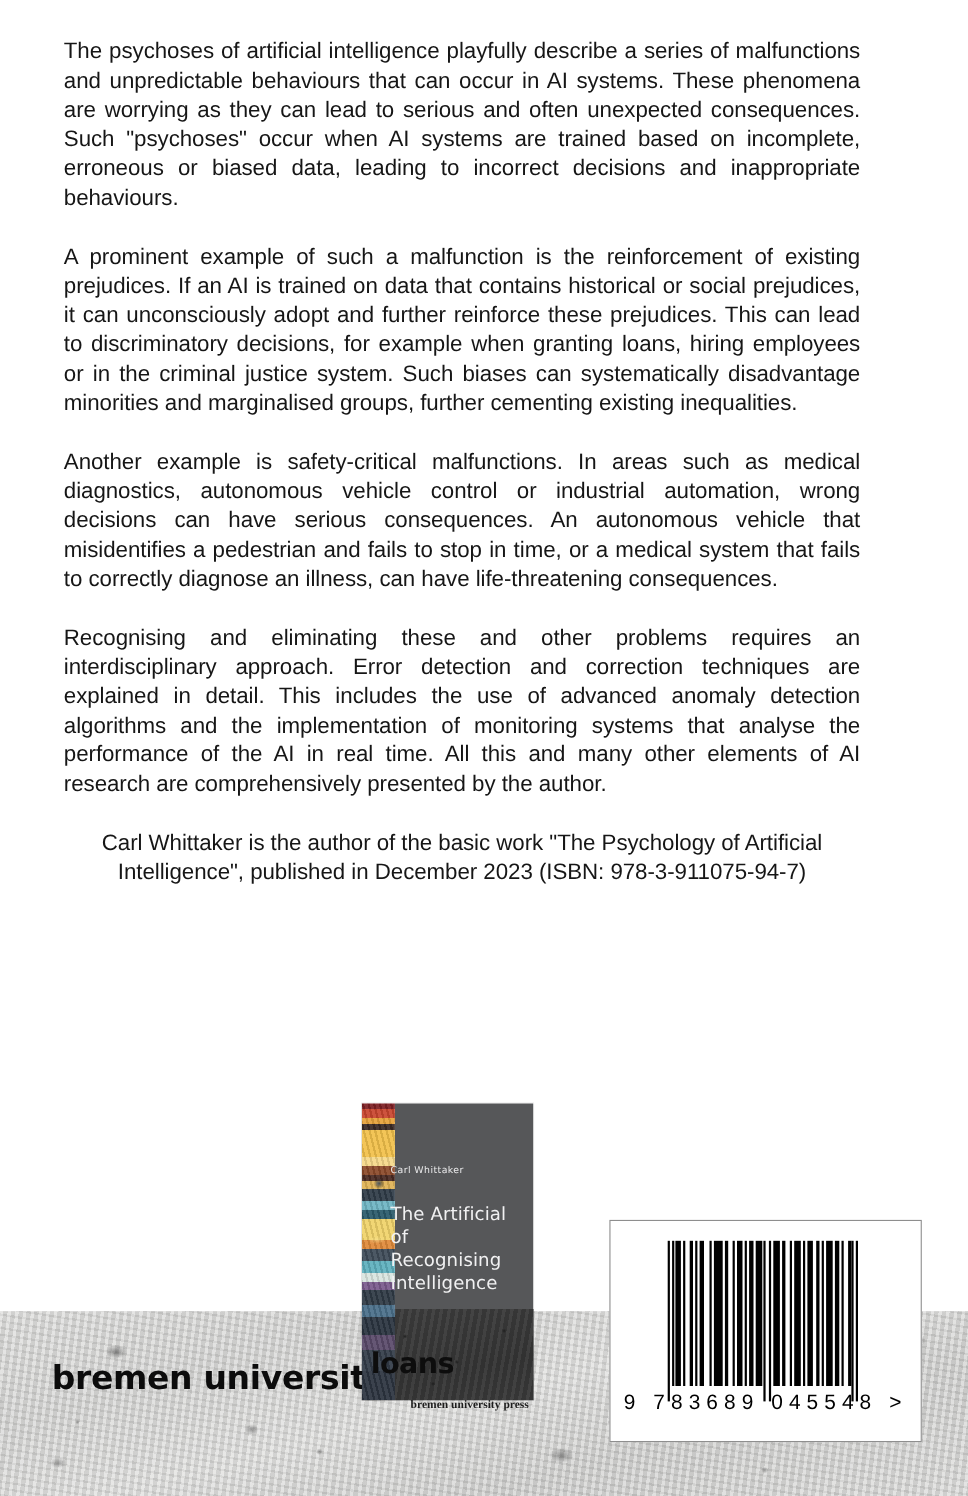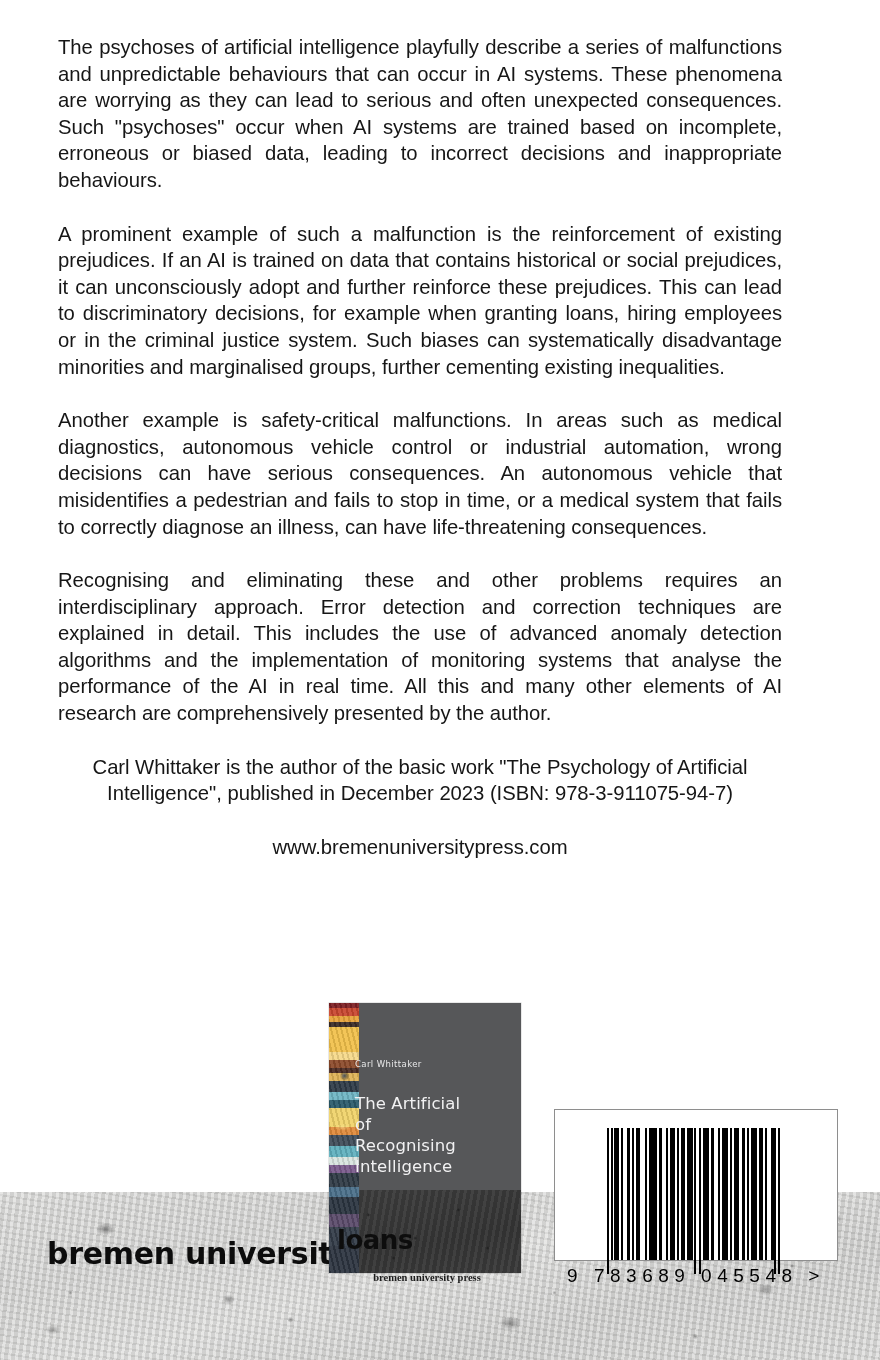--- a/index.html
+++ b/index.html
@@ -85,21 +85,21 @@
     color: #0c0c0c;
     white-space: nowrap;
     z-index: 6;
   }
 
   
   .cover-thumb {
     position: absolute;
     left: 329px;
     top: 1003px;
-    width: 192px;
+    width: 156px;
     height: 270px;
     overflow: hidden;
     box-shadow: 0 0 0 0.5px rgba(0,0,0,.18);
     z-index: 8;
   }
   .cover-art-strip {
     position: absolute;
     left: 0; top: 0;
     width: 30px;
     height: 100%;
@@ -188,21 +188,21 @@
     color: #1d1d1d;
     z-index: 9;
   }
 
   
   .barcode-box {
     position: absolute;
     left: 554px;
     top: 1109px;
     width: 284px;
-    height: 152px;
+    height: 202px;
     background: #ffffff;
     border: 1px solid #8e8e8e;
     z-index: 9;
     box-sizing: border-box;
   }
   .barcode-bars {
     position: absolute;
     left: 52px;
     top: 18px;
     height: 140px;
@@ -232,21 +232,20 @@
 <body>
 
 <div class="concrete-band"></div>
 
 <div class="blurb">
   <p>The psychoses of artificial intelligence playfully describe a series of malfunctions and unpredictable behaviours that can occur in AI systems. These phenomena are worrying as they can lead to serious and often unexpected consequences. Such "psychoses" occur when AI systems are trained based on incomplete, erroneous or biased data, leading to incorrect decisions and inappropriate behaviours.</p>
   <p>A prominent example of such a malfunction is the reinforcement of existing prejudices. If an AI is trained on data that contains historical or social prejudices, it can unconsciously adopt and further reinforce these prejudices. This can lead to discriminatory decisions, for example when granting loans, hiring employees or in the criminal justice system. Such biases can systematically disadvantage minorities and marginalised groups, further cementing existing inequalities.</p>
   <p>Another example is safety-critical malfunctions. In areas such as medical diagnostics, autonomous vehicle control or industrial automation, wrong decisions can have serious consequences. An autonomous vehicle that misidentifies a pedestrian and fails to stop in time, or a medical system that fails to correctly diagnose an illness, can have life-threatening consequences.</p>
   <p>Recognising and eliminating these and other problems requires an interdisciplinary approach. Error detection and correction techniques are explained in detail. This includes the use of advanced anomaly detection algorithms and the implementation of monitoring systems that analyse the performance of the AI in real time. All this and many other elements of AI research are comprehensively presented by the author.</p>
   <p class="no-justify">Carl Whittaker is the author of the basic work "The Psychology of Artificial Intelligence", published in December 2023 (ISBN: 978-3-911075-94-7)</p>
-  <p class="no-justify">www.bremenuniversitypress.com</p>
 </div>
 
 <div class="publisher-wordmark">bremen university press</div>
 
 <div class="cover-thumb">
   <div class="cover-main"></div>
   <div class="cover-lower-texture"></div>
   <div class="cover-art-strip"></div>
   <div class="cover-author">Carl Whittaker</div>
   <div class="cover-title">

